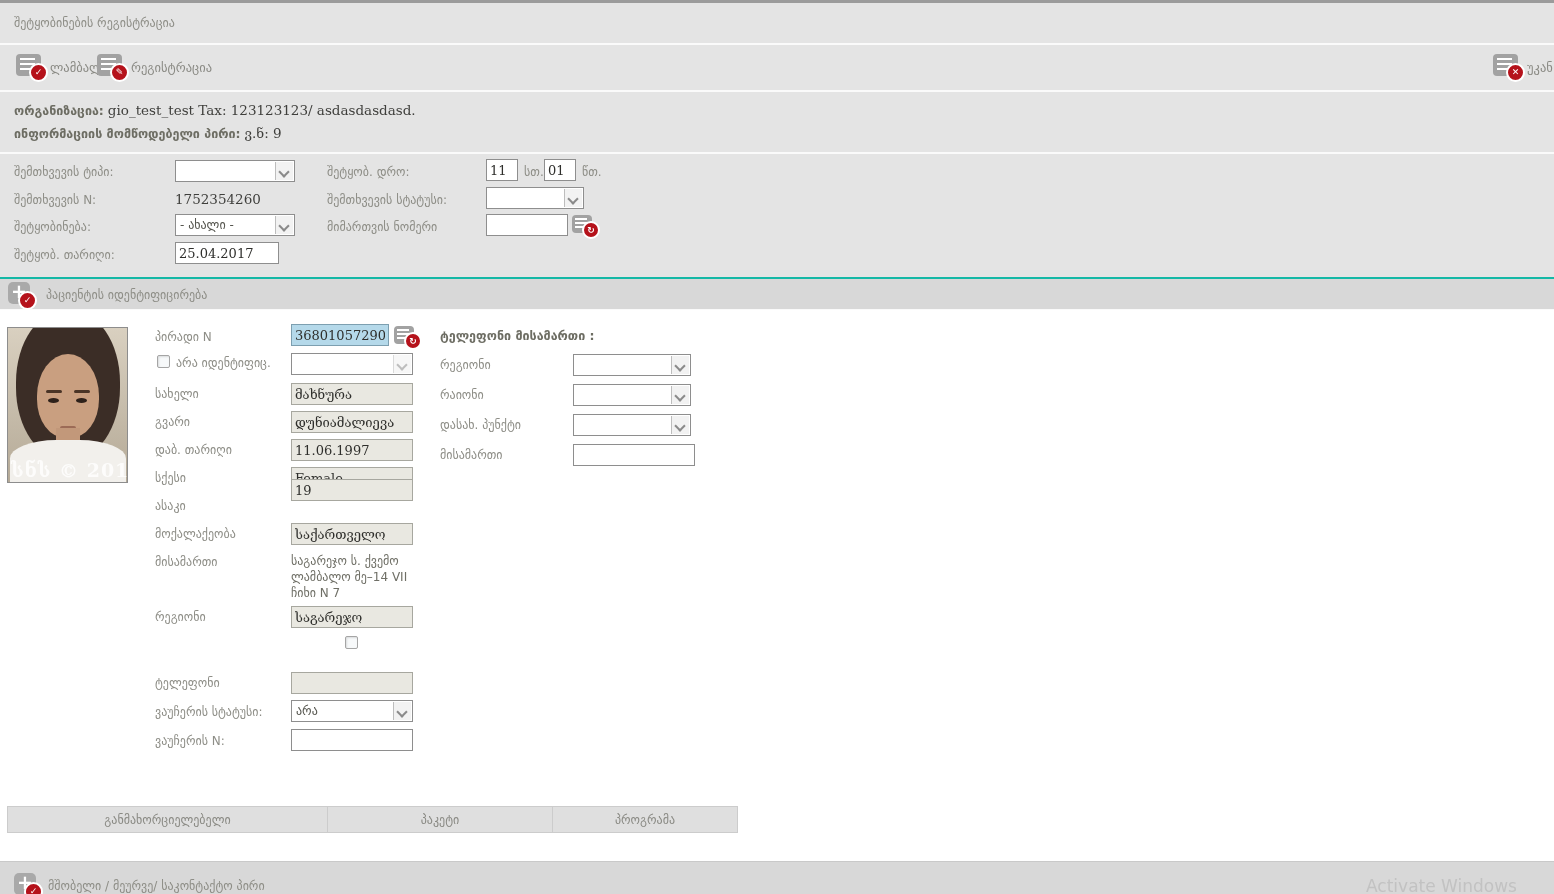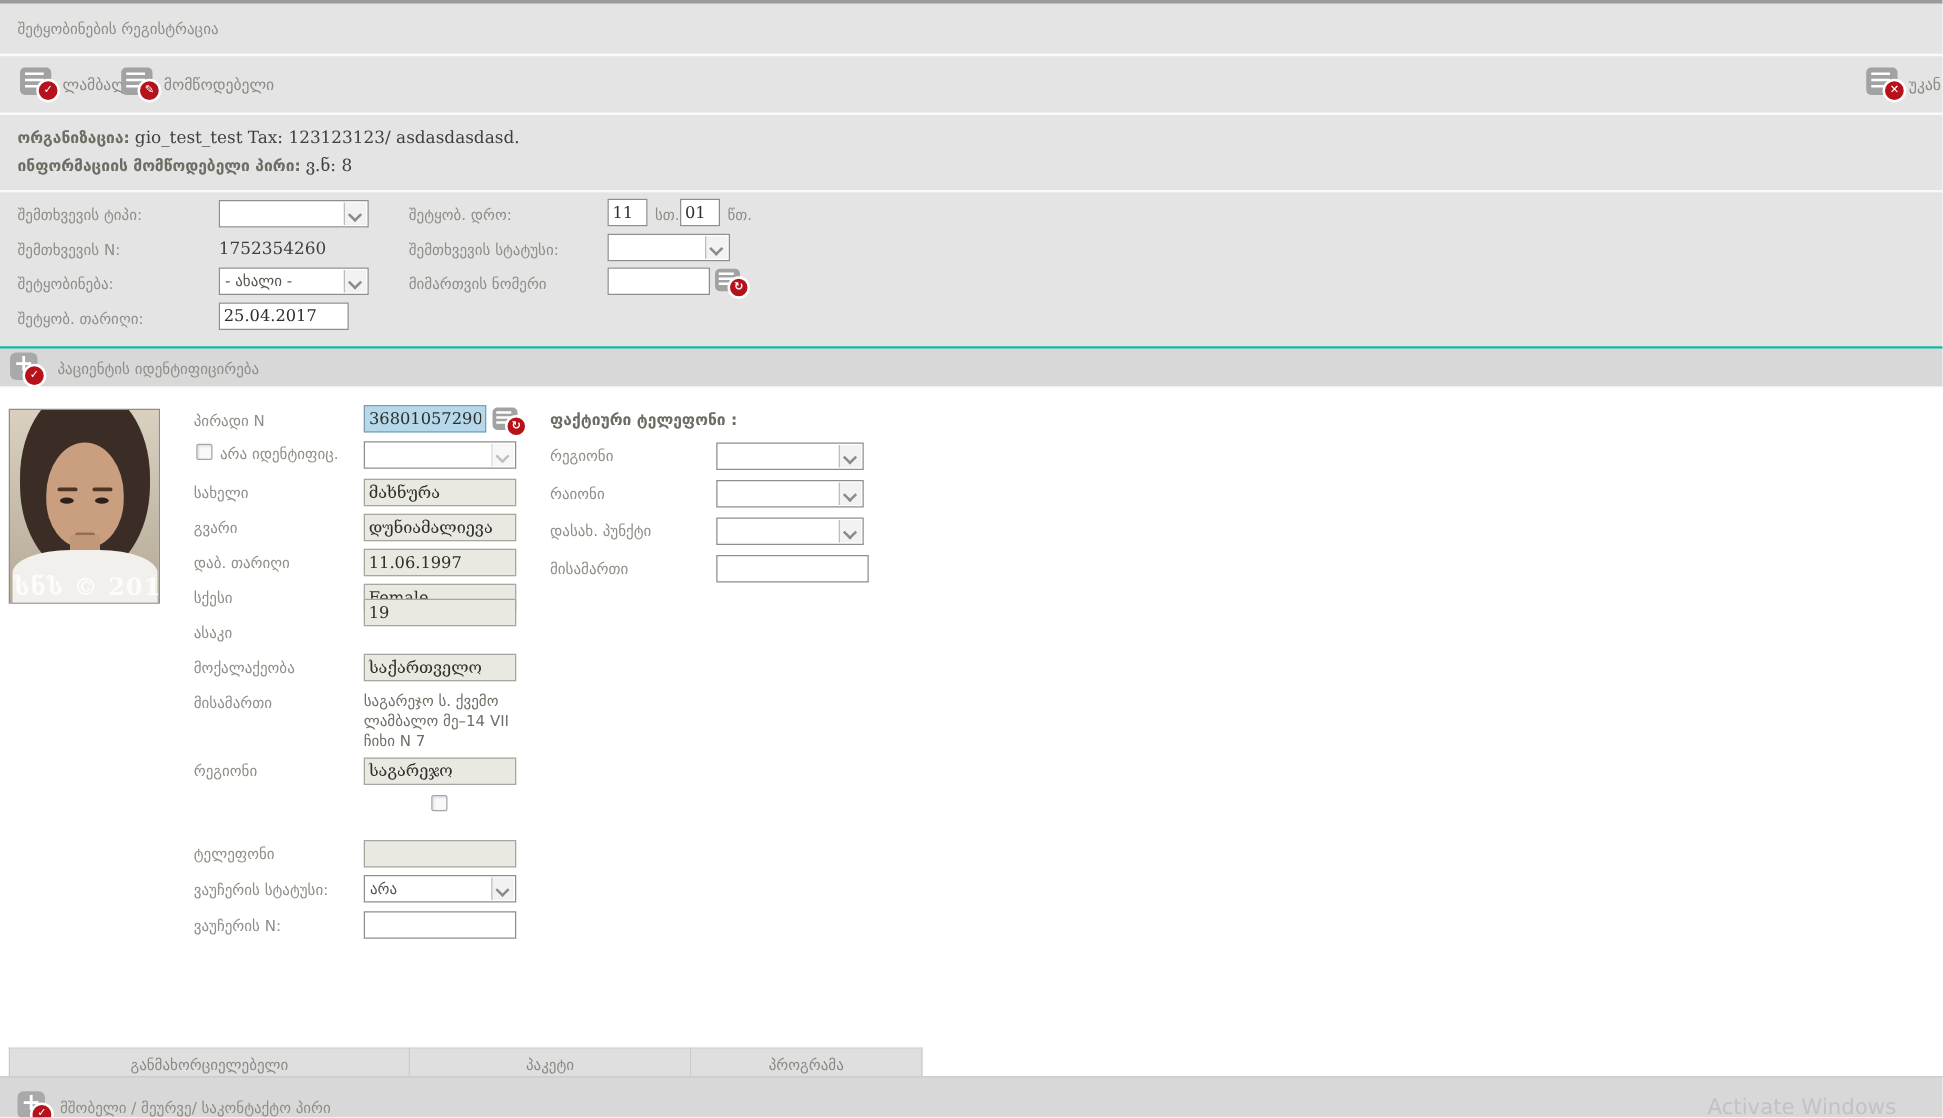--- a/index.html
+++ b/index.html
@@ -30,21 +30,21 @@
   .doc-icon.small::before{left:3px;right:5px;top:3px;height:2px;box-shadow:0 4px 0 #fff,0 8px 0 #fff;}
   .badge{position:absolute;right:-7px;bottom:-6px;width:15px;height:15px;background:#b5121b;border:2px solid #fff;
       border-radius:50%;color:#fff;font-size:9px;line-height:15px;text-align:center;font-weight:bold;}
   .doc-icon.small .badge{right:-8px;bottom:-6px;width:14px;height:14px;line-height:14px;font-size:9px;}
   
   .plus-icon{position:absolute;width:22px;height:22px;background:#a9a9a9;border-radius:5px;cursor:default;}
   .plus-icon::before{content:"+";position:absolute;left:0;right:0;top:-2px;text-align:center;color:#fff;
       font-size:19px;font-weight:bold;}
   .tool-lbl{position:absolute;font-size:12.5px;color:#8a8a84;white-space:nowrap;cursor:pointer;}
   
-  .pkg-table{position:absolute;left:7px;top:806px;width:730px;border-collapse:collapse;table-layout:fixed;margin-top:32px;}
+  .pkg-table{position:absolute;left:7px;top:806px;width:730px;border-collapse:collapse;table-layout:fixed;}
   .pkg-table th{background:#dfdfdf;border:1px solid #cccccc;font-weight:normal;font-size:12px;color:#8a8a84;
       height:23px;text-align:center;}
   .pkg-table td{background:#fff;border:1px solid #cccccc;font-size:12px;color:#6f6f66;height:24px;
       padding:0 6px;text-align:left;}
   
   .photo{position:absolute;left:7px;top:327px;width:119px;height:154px;border:1px solid #8d8d8d;
       background:linear-gradient(#d9d0c0,#b5aa97);overflow:hidden;}
   .photo .hair{position:absolute;left:8px;top:-18px;width:104px;height:150px;background:#3b2d26;border-radius:48%;}
   .photo .face{position:absolute;left:29px;top:26px;width:62px;height:84px;background:#c99f80;border-radius:50% 50% 46% 46%;}
   .photo .brow{position:absolute;width:16px;height:3px;background:#4a3426;border-radius:2px;top:62px;}
@@ -69,35 +69,35 @@
   </div>
 
   <div class="band" style="top:45px;height:45px;border-bottom:2px solid #fafafa;">
     <span class="doc-icon" style="left:16px;top:9px;">
         <span class="badge">✓</span>
       </span>
     <span class="tool-lbl" style="left:50px;top:15px;">ლამბალო</span>
     <span class="doc-icon" style="left:97px;top:9px;">
         <span class="badge">✎</span>
       </span>
-    <span class="tool-lbl" style="left:131px;top:15px;">მომწოდებელი</span>
+    <span class="tool-lbl" style="left:131px;top:15px;">რეგისტრაცია</span>
     <span class="doc-icon" style="left:1493px;top:9px;">
         <span class="badge">✕</span>
       </span>
     <span class="tool-lbl" style="left:1527px;top:15px;">უკან დაბრუნება</span>
   </div>
 
   <div class="band" style="top:92px;height:60px;border-bottom:2px solid #fafafa;">
     <div style="position:absolute;left:14px;top:10px;font-size:12.5px;">
       <span class="blbl">ორგანიზაცია:</span>
       <span class="serif" style="font-size:13.5px;">gio_test_test Tax: 123123123/ asdasdasdasd.</span>
     </div>
     <div style="position:absolute;left:14px;top:33px;font-size:12.5px;">
       <span class="blbl">ინფორმაციის მომწოდებელი პირი:</span>
-      <span class="serif" style="font-size:13.5px;">ვ.ნ: 8</span>
+      <span class="serif" style="font-size:13.5px;">ვ.ნ: 9</span>
     </div>
   </div>
 
   <div class="band" style="top:154px;height:123px;border-bottom:2px solid #14b8a6;">
 
     <span class="lbl" style="left:14px;top:11px;">შემთხვევის ტიპი:</span>
     <div class="sel" style="left:175px;top:6px;width:120px;">
       <span class="sel-val"></span>
       <span class="sel-arrow"></span>
     </div>
@@ -199,21 +199,21 @@
 
     <span class="lbl" style="left:155px;top:395px;">ვაუჩერის სტატუსი:</span>
     <div class="sel" style="left:291px;top:390px;width:122px;">
       <span class="sel-val">არა</span>
       <span class="sel-arrow"></span>
     </div>
 
     <span class="lbl" style="left:155px;top:424px;">ვაუჩერის N:</span>
     <input class="inp" style="left: 291px; top: 419px; width: 122px;" readonly="" value="">
 
-    <span class="lbl blbl" style="left:440px;top:18px;">ფაქტიური ტელეფონი :</span>
+    <span class="lbl blbl" style="left:440px;top:18px;">ტელეფონი მისამართი :</span>
 
     <span class="lbl" style="left:440px;top:48px;">რეგიონი</span>
     <div class="sel" style="left:573px;top:44px;width:118px;">
       <span class="sel-val"></span>
       <span class="sel-arrow"></span>
     </div>
 
     <span class="lbl" style="left:440px;top:78px;">რაიონი</span>
     <div class="sel" style="left:573px;top:74px;width:118px;">
       <span class="sel-val"></span>

